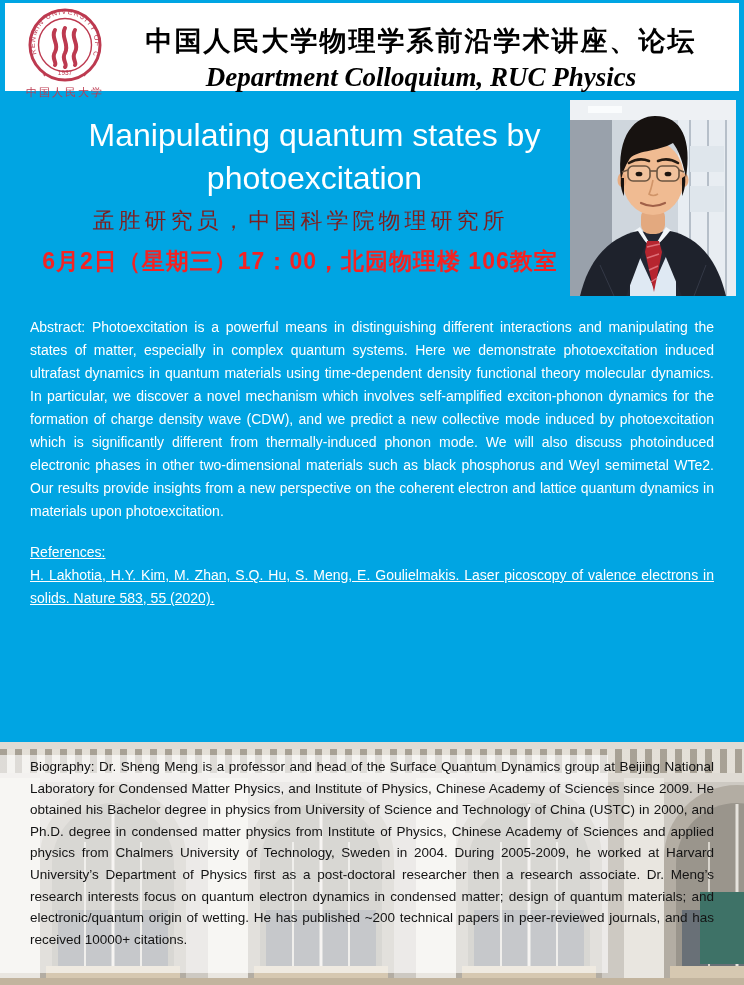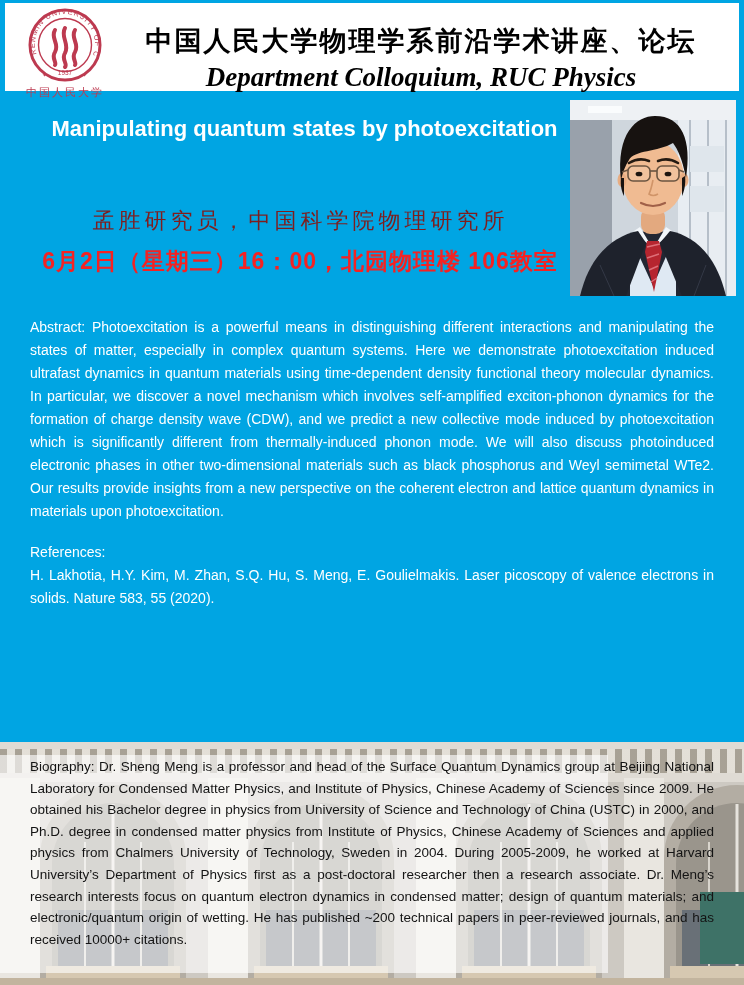--- a/index.html
+++ b/index.html
@@ -6,32 +6,32 @@
   .page{position:relative;width:744px;height:985px;background:#00a5e3;overflow:hidden;
         font-family:"Liberation Sans",sans-serif;}
   
   .header{position:absolute;top:3px;left:5px;width:734px;height:88px;background:#ffffff;}
   .logo{position:absolute;left:10px;top:1px;width:100px;height:96px;}
   .titles{position:absolute;left:112px;right:14px;top:22px;text-align:center;}
   .title-cn{font-size:27px;font-weight:700;color:#000;letter-spacing:2px;line-height:1.2;}
   .title-en{font-family:"Liberation Serif",serif;font-style:italic;font-weight:700;
             font-size:27px;color:#000;margin-top:5px;}
   
-  .talk-title{position:absolute;left:32px;top:114px;width:545px;text-align:center;
-              color:#ffffff;font-size:22px;font-weight:700;line-height:1.35;}
+  .talk-title{position:absolute;left:42px;top:114px;width:545px;text-align:center;
+              color:#ffffff;font-size:32px;font-weight:400;line-height:1.35;}
   .speaker{position:absolute;left:28px;top:206px;width:545px;text-align:center;
            color:#7f1d1d;font-size:22px;letter-spacing:4px;}
   .schedule{position:absolute;left:20px;top:246px;width:560px;text-align:center;
             color:#f52222;font-size:23px;font-weight:700;letter-spacing:1px;}
   .photo{position:absolute;left:570px;top:100px;width:166px;height:196px;}
   
   .bodytext{position:absolute;left:30px;top:316px;width:684px;color:#ffffff;
             font-size:14px;line-height:23px;}
   .bodytext p{margin:0;text-align:justify;}
-  .refs{margin-top:18px;}
+  .refs{margin-top:18px;text-decoration:underline;}
   .refs .ref-heading{text-align:left;}
   
   .bio-section{position:absolute;left:0;top:742px;width:608px;height:243px;background:#ccc8c1;}
   .bio-bg{position:absolute;left:0;top:0;width:744px;height:243px;}
   .bio-frieze{position:absolute;left:0;top:7px;width:744px;height:24px;
       background:repeating-linear-gradient(90deg,rgba(158,151,138,.85) 0 7px,rgba(228,224,216,.85) 7px 15px);}
   .bio-overlay{position:absolute;left:0;top:13px;right:0;bottom:12px;background:rgba(255,255,255,0.62);}
   .biography{position:absolute;left:30px;top:14px;width:684px;color:#141414;
              font-size:13.5px;line-height:21.6px;text-align:justify;margin:0;}
 </style>
@@ -57,21 +57,21 @@
       <text x="50" y="92" font-size="11" fill="#bd3a50" text-anchor="middle" letter-spacing="2">中国人民大学</text>
     </svg>
     <div class="titles">
       <div class="title-cn">中国人民大学物理学系前沿学术讲座、论坛</div>
       <div class="title-en">Department Colloquium, RUC Physics</div>
     </div>
   </div>
 
   <div class="talk-title">Manipulating quantum states by photoexcitation</div>
   <div class="speaker">孟胜研究员，中国科学院物理研究所</div>
-  <div class="schedule">6月2日（星期三）16：00，北园物理楼 106教室</div>
+  <div class="schedule">6月2日（星期三）17：00，北园物理楼 106教室</div>
 
   <svg class="photo" viewBox="0 0 166 196" preserveAspectRatio="none">
     <rect width="166" height="196" fill="#cfd6dd"></rect>
     <rect x="0" y="0" width="42" height="196" fill="#99a1ab"></rect>
     <rect x="108" y="20" width="58" height="176" fill="#e8edf2"></rect>
     <line x1="120" y1="20" x2="120" y2="196" stroke="#b6bfc9" stroke-width="2"></line>
     <line x1="138" y1="20" x2="138" y2="196" stroke="#b6bfc9" stroke-width="2"></line>
     <line x1="156" y1="20" x2="156" y2="196" stroke="#b6bfc9" stroke-width="2"></line>
     <rect x="0" y="0" width="166" height="20" fill="#eef1f4"></rect>
     <rect x="18" y="6" width="34" height="7" fill="#fafcfd"></rect>

